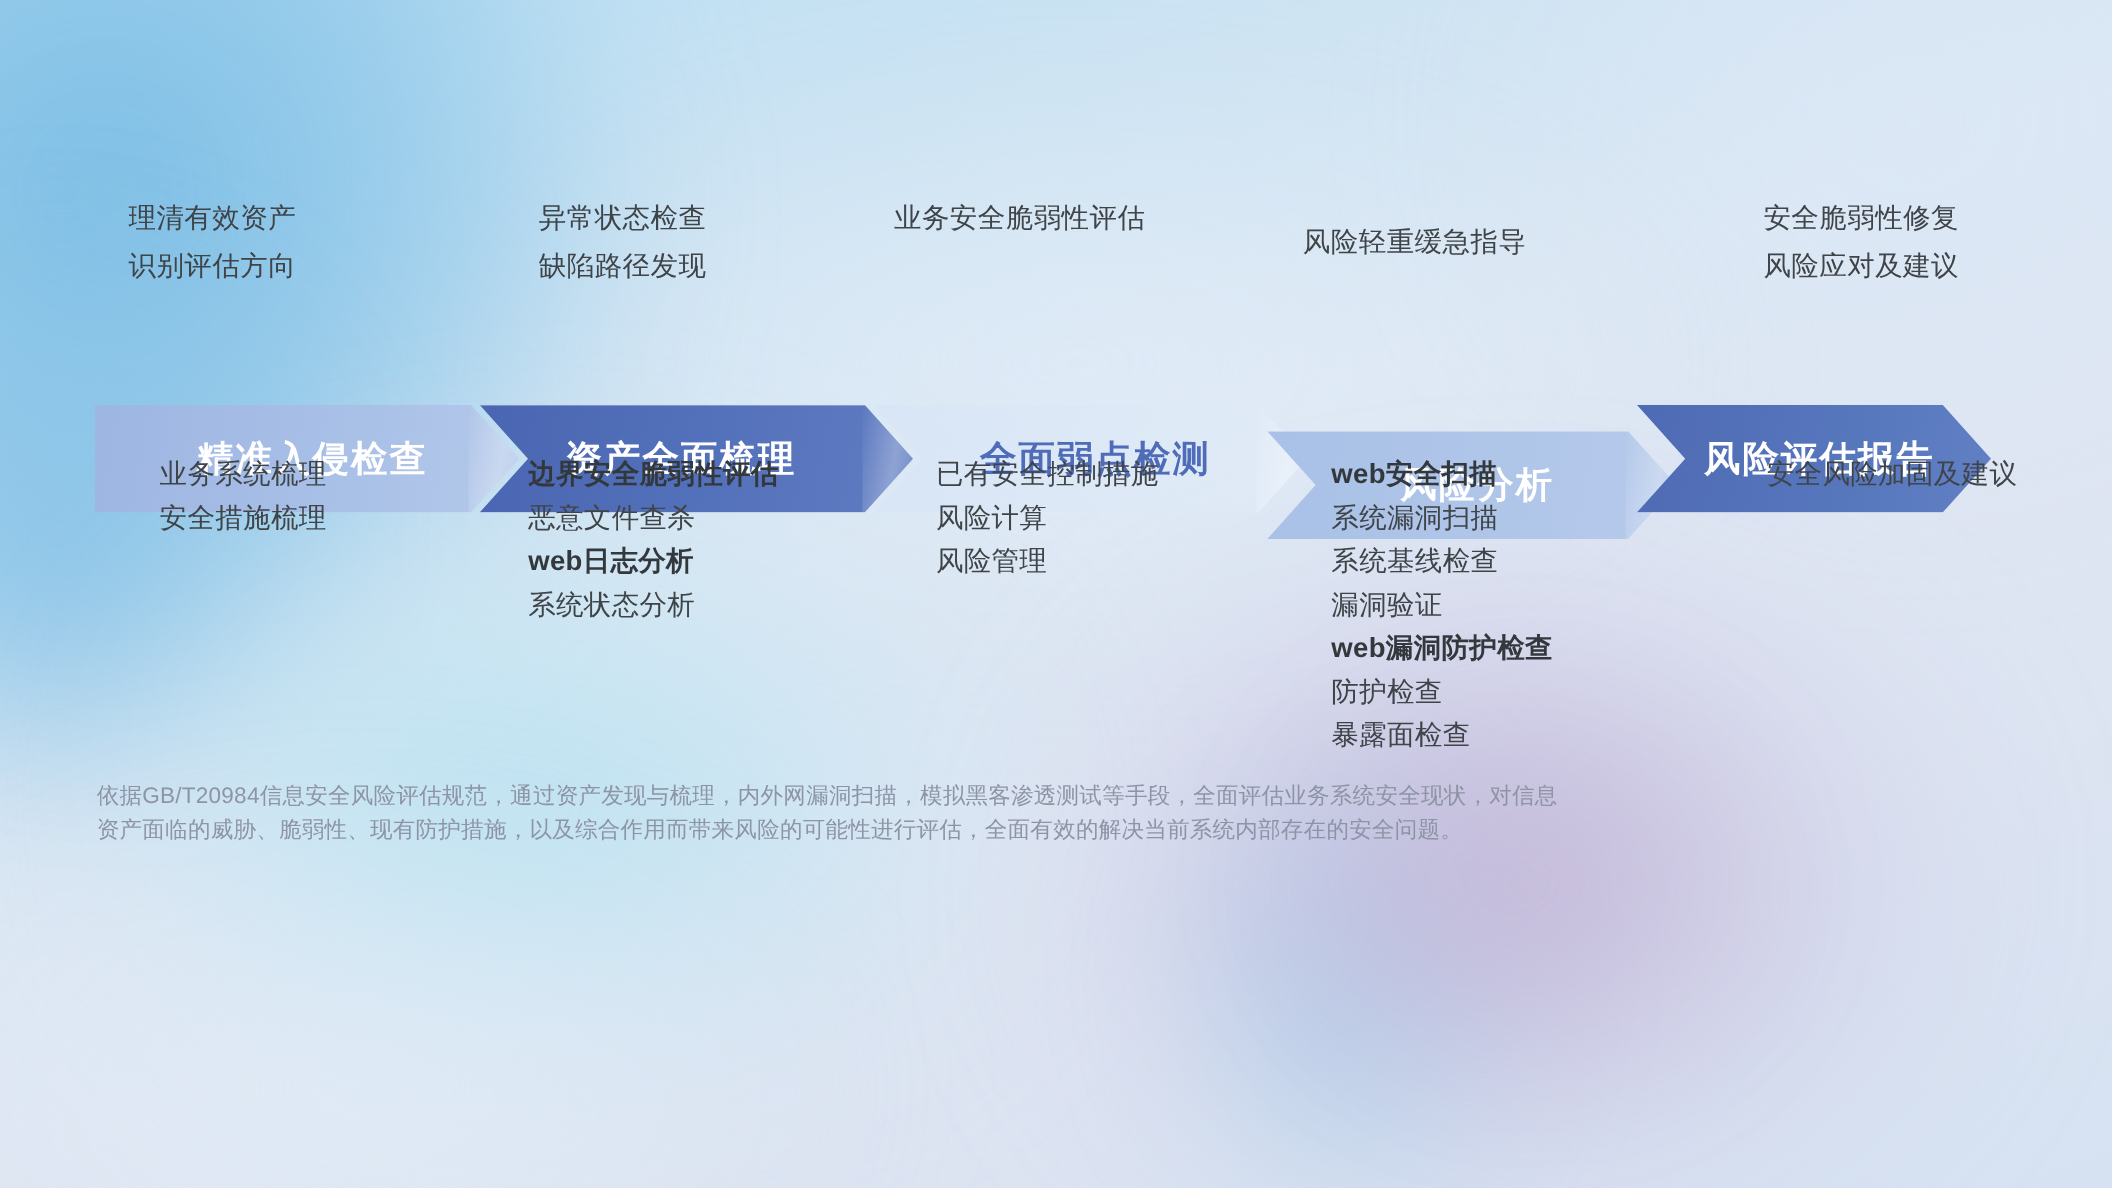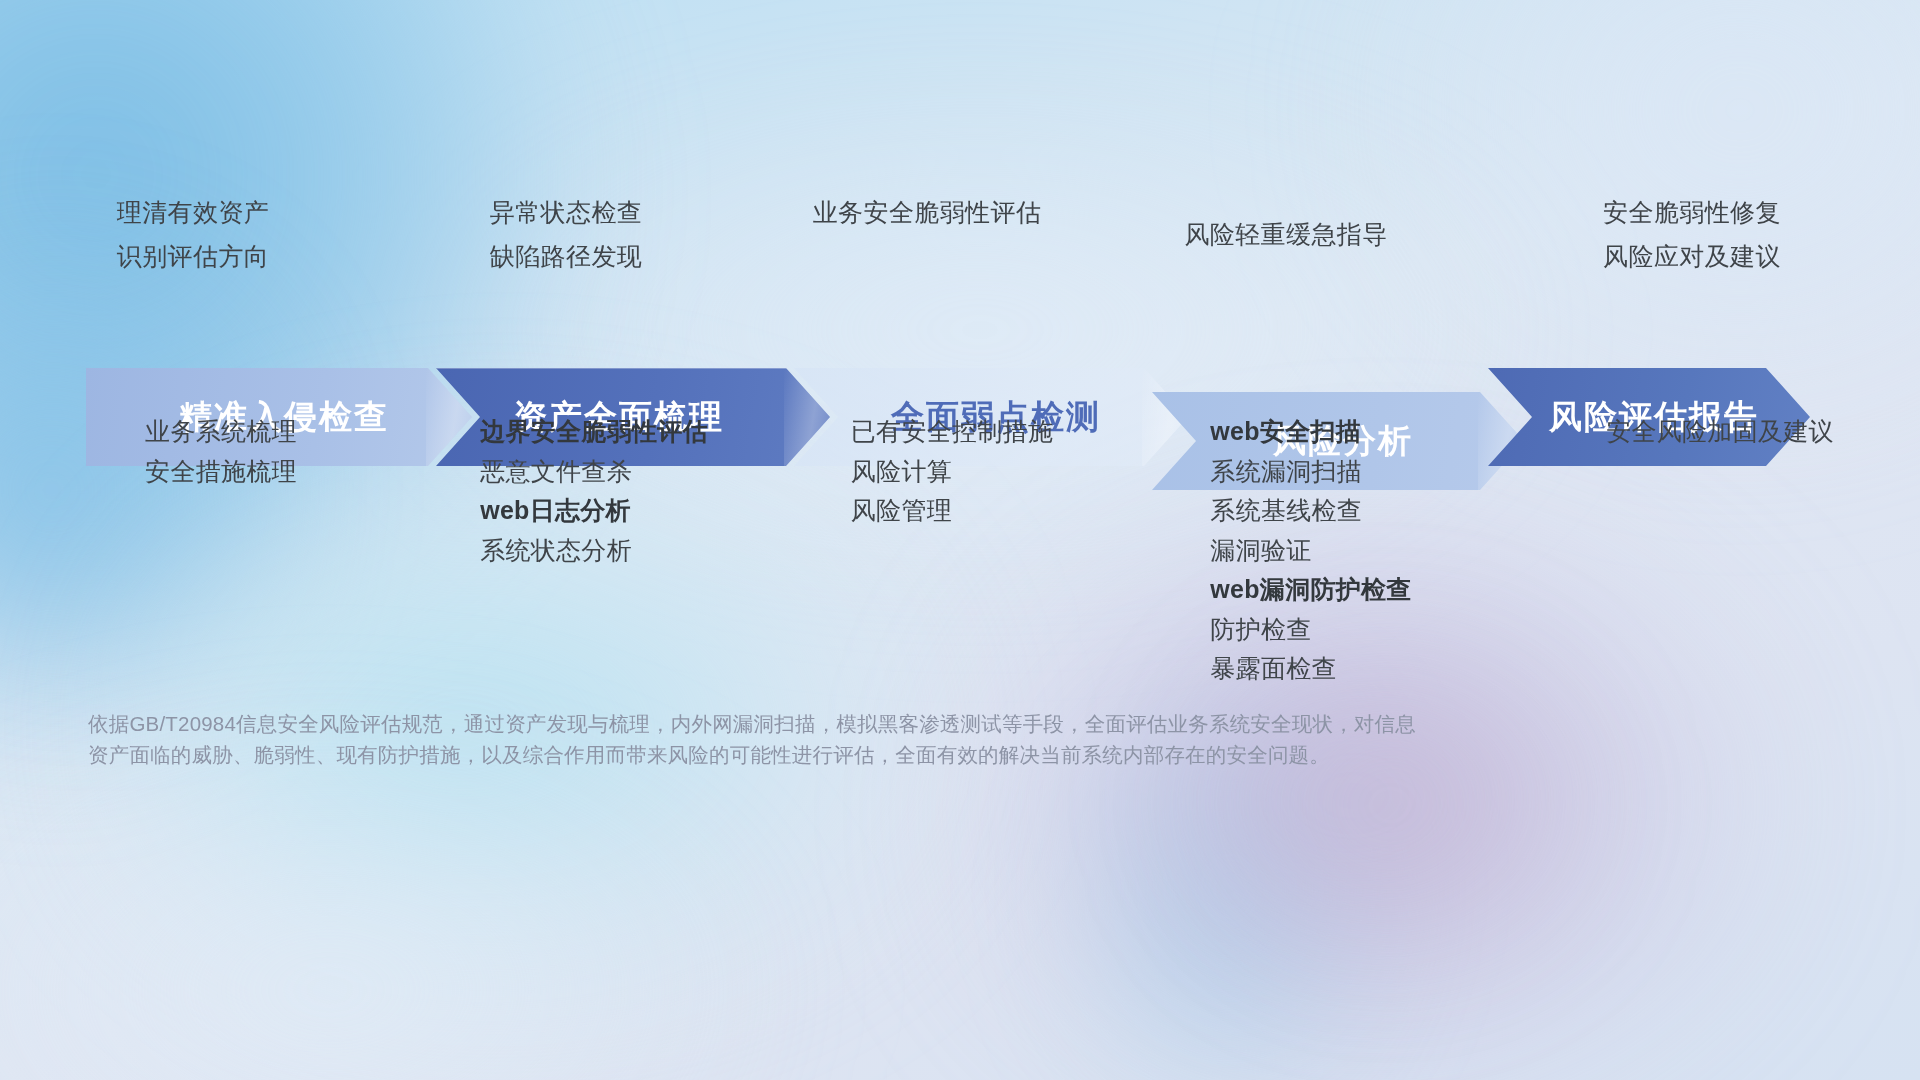--- a/index.html
+++ b/index.html
@@ -80,21 +80,21 @@
     align-items:center;
   }
   
   .c1 { width:386px; }
   .c2 { width:360px; }
   .c3 { width:362px; }
   .c4 { width:356px; }
   .c5 { width:456px; }
 
   
-  #upper { top:190px; align-items:flex-start; }
+  #upper { top:176px; align-items:flex-start; }
   #upper .col { padding-top:0; }
   .cap {
     font-size:25px;
     line-height:44px;
     color:#3f4449;
     white-space:nowrap;
     letter-spacing:.4px;
   }
   .c4 .cap-wrap { padding-top:22px; }
 

